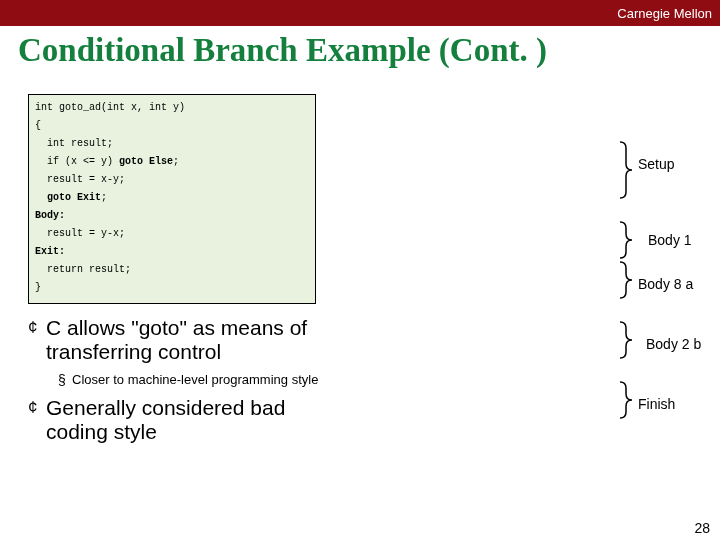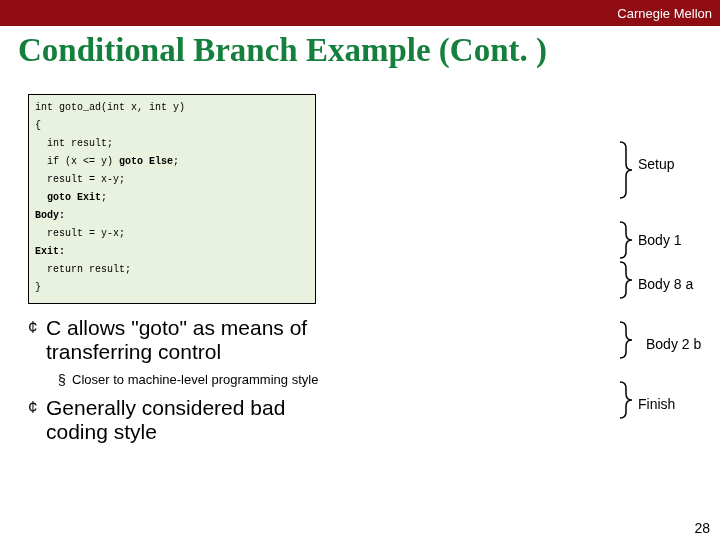--- a/index.html
+++ b/index.html
@@ -170,21 +170,21 @@
 
 
   <div class="annots" id="annots">
       <svg class="brace" width="16" height="56" style="left: -20px; top: 20px;">
         <path d="M2 0 Q8 0 8 6 L8 22 Q8 28 14 28 Q8 28 8 34 L8 50 Q8 56 2 56" fill="none" stroke="#000" stroke-width="1.5"></path>
       </svg>
       <div class="annot" style="top: 34px; left: 0px; text-align: center;">Setup</div>
       <svg class="brace" width="16" height="36" style="left: -20px; top: 100px;">
         <path d="M2 0 Q8 0 8 6 L8 12 Q8 18 14 18 Q8 18 8 24 L8 30 Q8 36 2 36" fill="none" stroke="#000" stroke-width="1.5"></path>
       </svg>
-      <div class="annot" style="top: 110px; left: 0px;">Body 1</div>
+      <div class="annot" style="top: 110px; left: 10px;">Body 1</div>
       <svg class="brace" width="16" height="36" style="left: -20px; top: 140px;">
         <path d="M2 0 Q8 0 8 6 L8 12 Q8 18 14 18 Q8 18 8 24 L8 30 Q8 36 2 36" fill="none" stroke="#000" stroke-width="1.5"></path>
       </svg>
       <div class="annot" style="top: 154px; left: 0px;">Body 8 a</div>
       <svg class="brace" width="16" height="36" style="left: -20px; top: 200px;">
         <path d="M2 0 Q8 0 8 6 L8 12 Q8 18 14 18 Q8 18 8 24 L8 30 Q8 36 2 36" fill="none" stroke="#000" stroke-width="1.5"></path>
       </svg>
       <div class="annot" style="top: 214px; left: 8px;">Body 2 b</div>
       <svg class="brace" width="16" height="36" style="left: -20px; top: 260px;">
         <path d="M2 0 Q8 0 8 6 L8 12 Q8 18 14 18 Q8 18 8 24 L8 30 Q8 36 2 36" fill="none" stroke="#000" stroke-width="1.5"></path>

